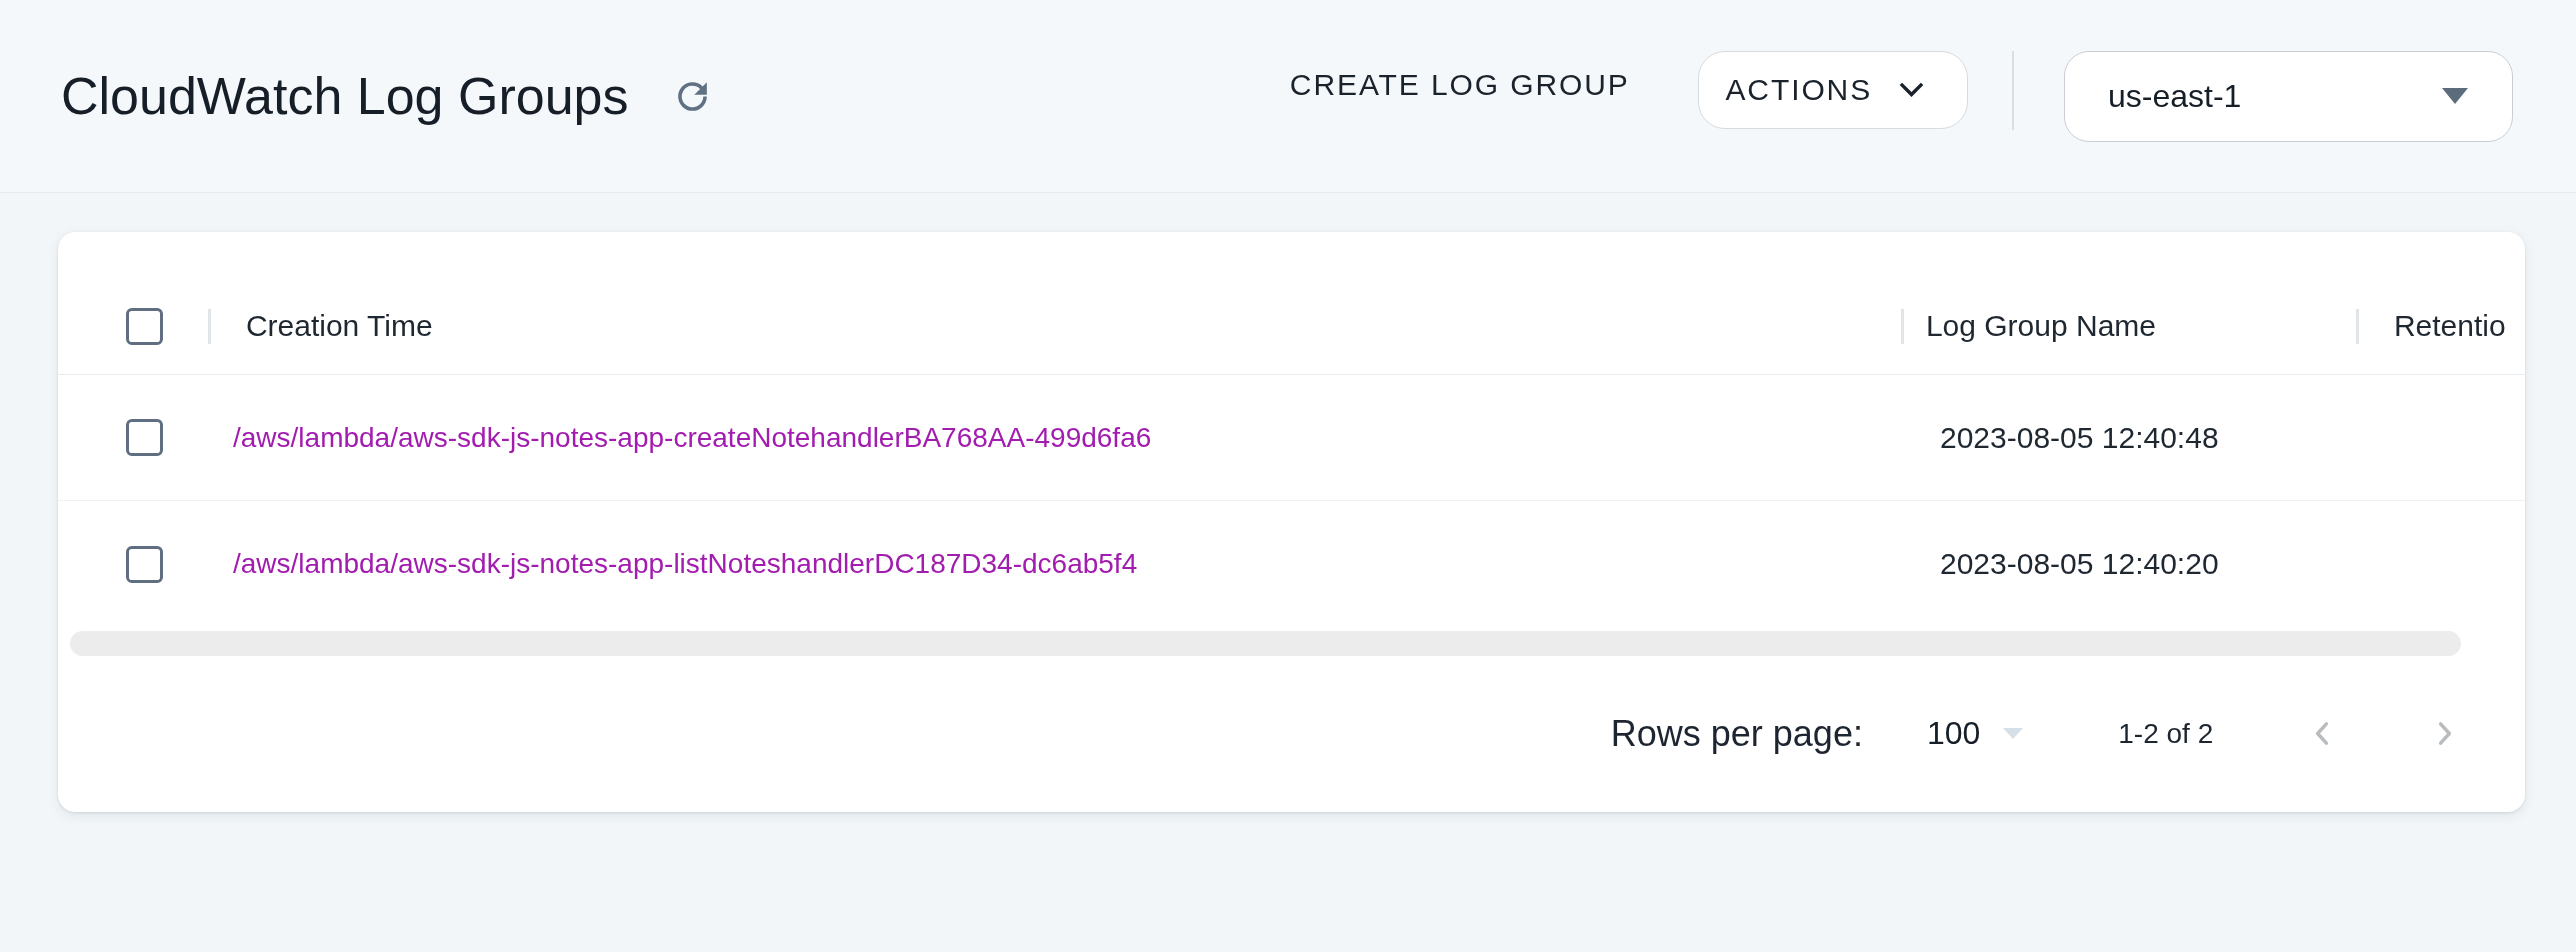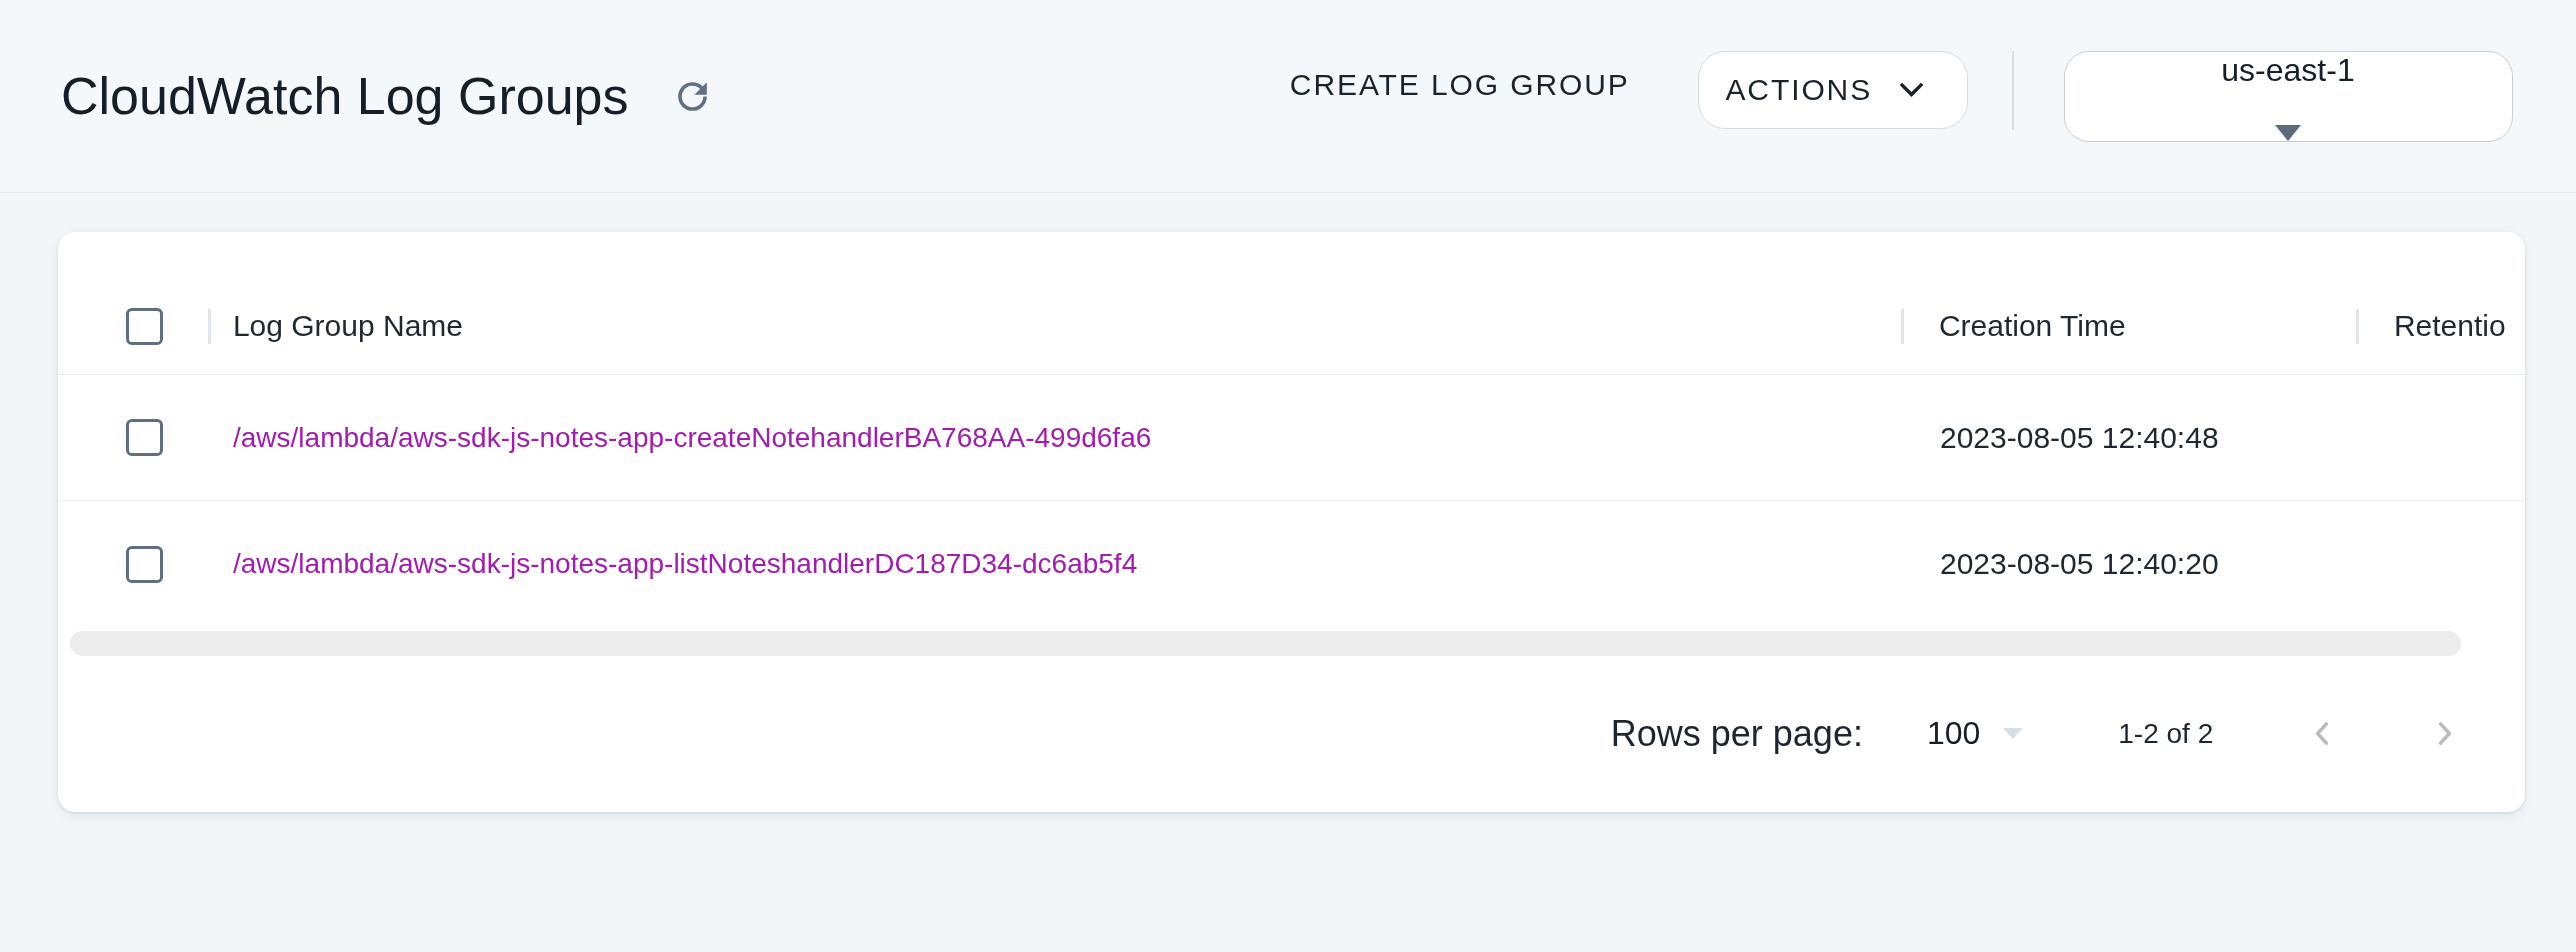--- a/index.html
+++ b/index.html
@@ -35,21 +35,21 @@
     font-size: 30px; font-weight: 500; letter-spacing: 1.9px; color: #1a222c;
   }
   .outline-btn svg { width: 29px; height: 19.3px; stroke: #1a222c; stroke-width: 3.6; fill: none; }
   .header-vdivider { width: 1.9px; height: 79px; background: #d9dee3; margin-left: 37px; }
   .region-select {
     margin-left: 43px;
     width: 449px; height: 91px;
     background: #fff; border: 1.9px solid #c9ced4; border-radius: 25px;
     display: flex; align-items: center; justify-content: space-between;
     padding: 0 44px 0 43px; cursor: pointer;
-    font-size: 32px; color: #161e27; flex-direction: column;
+    font-size: 32px; color: #161e27;
   }
   .tri-down {
     width: 0; height: 0;
     border-left: 13.5px solid transparent; border-right: 13.5px solid transparent;
     border-top: 16.4px solid #5d6c7d;
   }
 
   
   .card {
     position: absolute; left: 58px; top: 232px; width: 2467px; height: 580px;
@@ -141,27 +141,27 @@
       </div>
     </div>
   </header>
 
   <div class="card">
 
     <div class="grid-row head">
       <div class="cell-check">
         <div class="checkbox"></div>
       </div>
+      <div class="head-cell">
+        <span class="col-divider"></span>
+        <span class="head-label">Creation Time</span>
+      </div>
       <div class="head-cell name">
         <span class="col-divider"></span>
         <span class="head-label">Log Group Name</span>
-      </div>
-      <div class="head-cell">
-        <span class="col-divider"></span>
-        <span class="head-label">Creation Time</span>
       </div>
       <div class="head-cell">
         <span class="col-divider"></span>
         <span class="head-label">Retentio</span>
       </div>
     </div>
 
     <div class="grid-row data first">
       <div class="cell-check">
         <div class="checkbox"></div>

